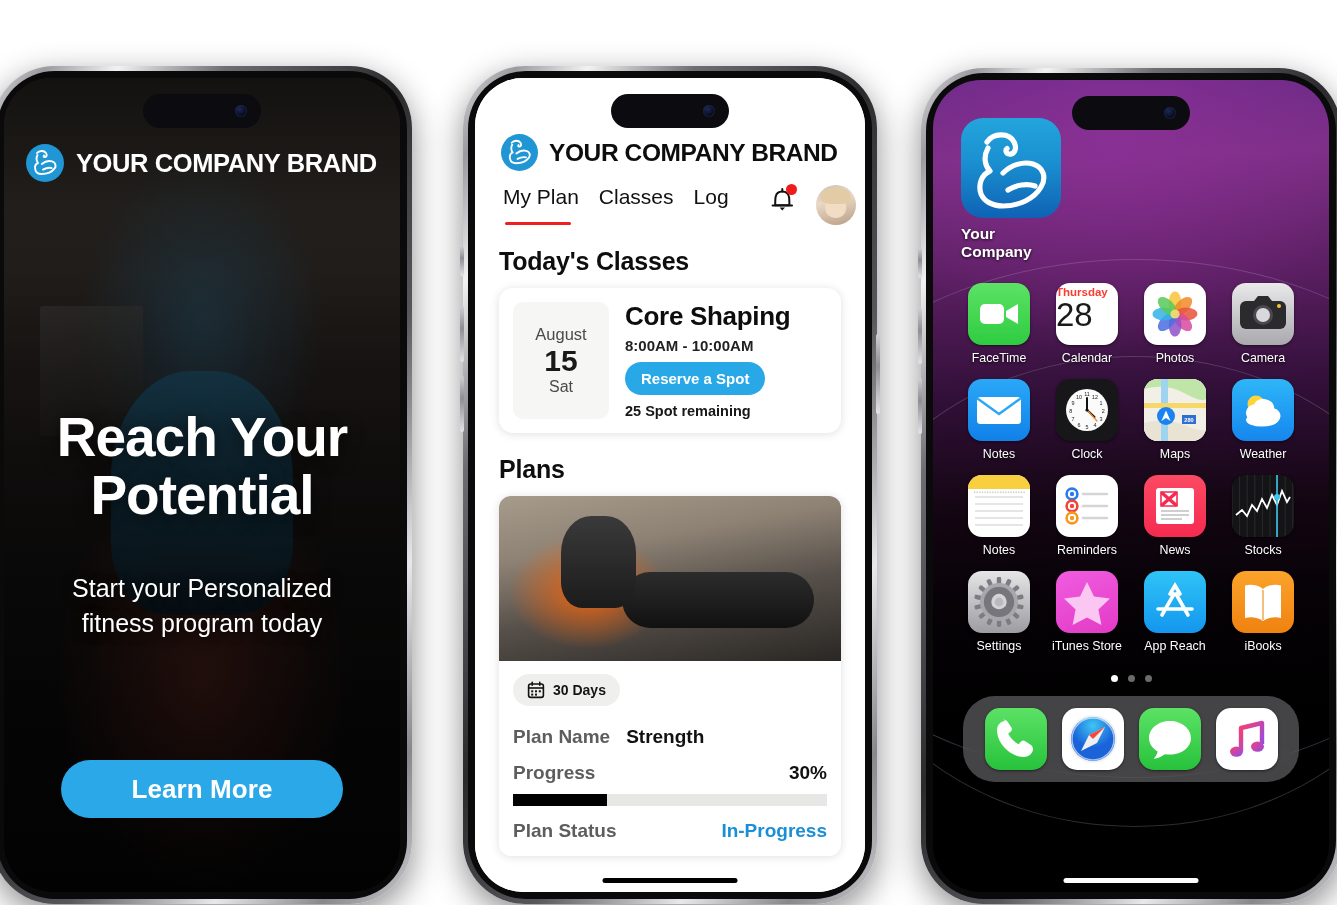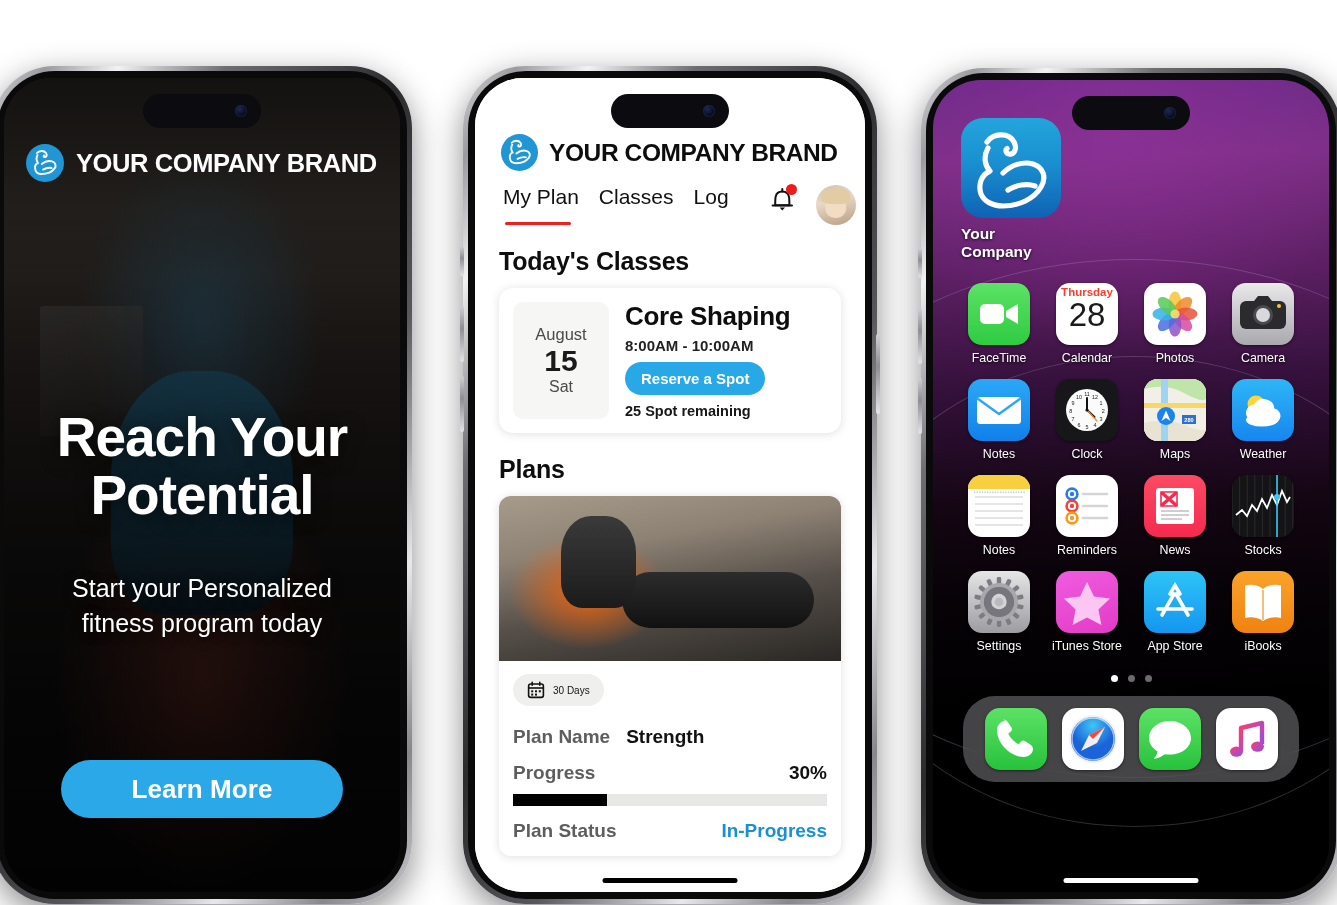--- a/index.html
+++ b/index.html
@@ -110,21 +110,21 @@
   .plan-card { background:#fff; border-radius:12px; box-shadow:0 1px 10px rgba(0,0,0,.13); overflow:hidden; }
   .plan-photo { height:165px; position:relative;
     background:
       radial-gradient(ellipse 40% 60% at 26% 58%, rgba(245,100,10,.92) 0%, rgba(245,100,10,0) 58%),
       linear-gradient(170deg,#a79b8c 0%,#8e8274 30%,#57504a 60%,#2a2724 100%); }
   .plan-photo::before{content:"";position:absolute;left:36%;top:46%;width:56%;height:34%;border-radius:30px;
     background:linear-gradient(180deg,#2c2c2c,#111);}
   .plan-photo::after{content:"";position:absolute;left:18%;top:12%;width:22%;height:56%;border-radius:40% 40% 28% 28%;
     background:linear-gradient(180deg,#3a3a3a,#1b1b1b);}
   .days-chip { display:inline-flex; align-items:center; gap:8px; background:#efefed; border-radius:16px;
-    padding:7px 14px; margin:13px 0 0 14px; font-size:10px; font-weight:400; color:#141414; }
+    padding:7px 14px; margin:13px 0 0 14px; font-size:14px; font-weight:700; color:#141414; }
   .plan-rows { padding:6px 14px 14px; }
   .plan-row { display:flex; align-items:baseline; margin-top:14px; }
   .plan-lab { font-size:19px; font-weight:700; color:#5d5d5d; }
   .plan-val { font-size:19px; font-weight:700; color:#111; margin-left:16px; }
   .plan-val.right { margin-left:auto; }
   .plan-val.blue { color:#1b8fd6; }
   .bar { height:12px; background:#e7e7e5; border-radius:0; margin-top:10px; position:relative; overflow:hidden; }
   .bar-fill { position:absolute; left:0; top:0; bottom:0; background:#000; }
 
   
@@ -336,21 +336,21 @@
         <div class="grid" id="appGrid">
             <div class="app">
               <div class="ico" style="background: linear-gradient(rgb(92, 226, 101), rgb(46, 204, 65));"><svg viewBox="0 0 62 62" width="62" height="62" aria-hidden="true">
                   <rect x="12" y="21" width="24" height="20" rx="5" fill="#fff"></rect>
                   <path d="M38 28 L50 21 L50 41 L38 34 Z" fill="#fff"></path>
                 </svg></div>
               <div class="lab">FaceTime</div>
             </div>
             <div class="app">
               <div class="ico" style="background: rgb(255, 255, 255);">
-                <div style="position:absolute;inset:0;display:flex;flex-direction:column;align-items:center;padding-top:4px">
+                <div style="position:absolute;inset:0;display:flex;flex-direction:column;padding-top:4px">
       <div style="color:#fb3b30;font-size:11.5px;font-weight:700;line-height:1">Thursday</div>
       <div style="color:#1a1a1a;font-size:33px;font-weight:300;line-height:1.05;margin-top:-1px">28</div>
                 </div>
               </div>
               <div class="lab">Calendar</div>
             </div>
             <div class="app">
               <div class="ico" style="background: rgb(255, 255, 255);"><svg viewBox="0 0 62 62" width="62" height="62" aria-hidden="true">
                   <g transform="translate(31,31)">
       <ellipse cx="0" cy="-11" rx="6.4" ry="11.5" fill="#f6c53a" opacity=".86" transform="rotate(0)"></ellipse>
@@ -551,21 +551,21 @@
             </div>
             <div class="app">
               <div class="ico" style="background: linear-gradient(rgb(46, 196, 247), rgb(20, 150, 239));"><svg viewBox="0 0 62 62" width="62" height="62" aria-hidden="true">
                   <g stroke="#fff" stroke-width="3.6" stroke-linecap="round" fill="none">
       <path d="M18 44 L30 23"></path>
                     <path d="M44 44 L32 23"></path>
                     <path d="M26 23 L31 14.5 L36 23"></path>
                   </g>
       <line x1="14" y1="38" x2="48" y2="38" stroke="#fff" stroke-width="3.6" stroke-linecap="round"></line>
                 </svg></div>
-              <div class="lab">App Store</div>
+              <div class="lab">App Reach</div>
             </div>
             <div class="app">
               <div class="ico" style="background: linear-gradient(rgb(251, 163, 42), rgb(239, 130, 16));"><svg viewBox="0 0 62 62" width="62" height="62" aria-hidden="true">
                   <path d="M31 18 C26 13.6 18 13 13 14.6 L13 47 C18 45.4 26 46 31 50 Z" fill="#fff"></path>
       <path d="M31 18 C36 13.6 44 13 49 14.6 L49 47 C44 45.4 36 46 31 50 Z" fill="#fff"></path>
       <line x1="31" y1="19" x2="31" y2="49" stroke="#f0a346" stroke-width="1.4"></line>
                 </svg></div>
               <div class="lab">iBooks</div>
             </div>
           </div>

